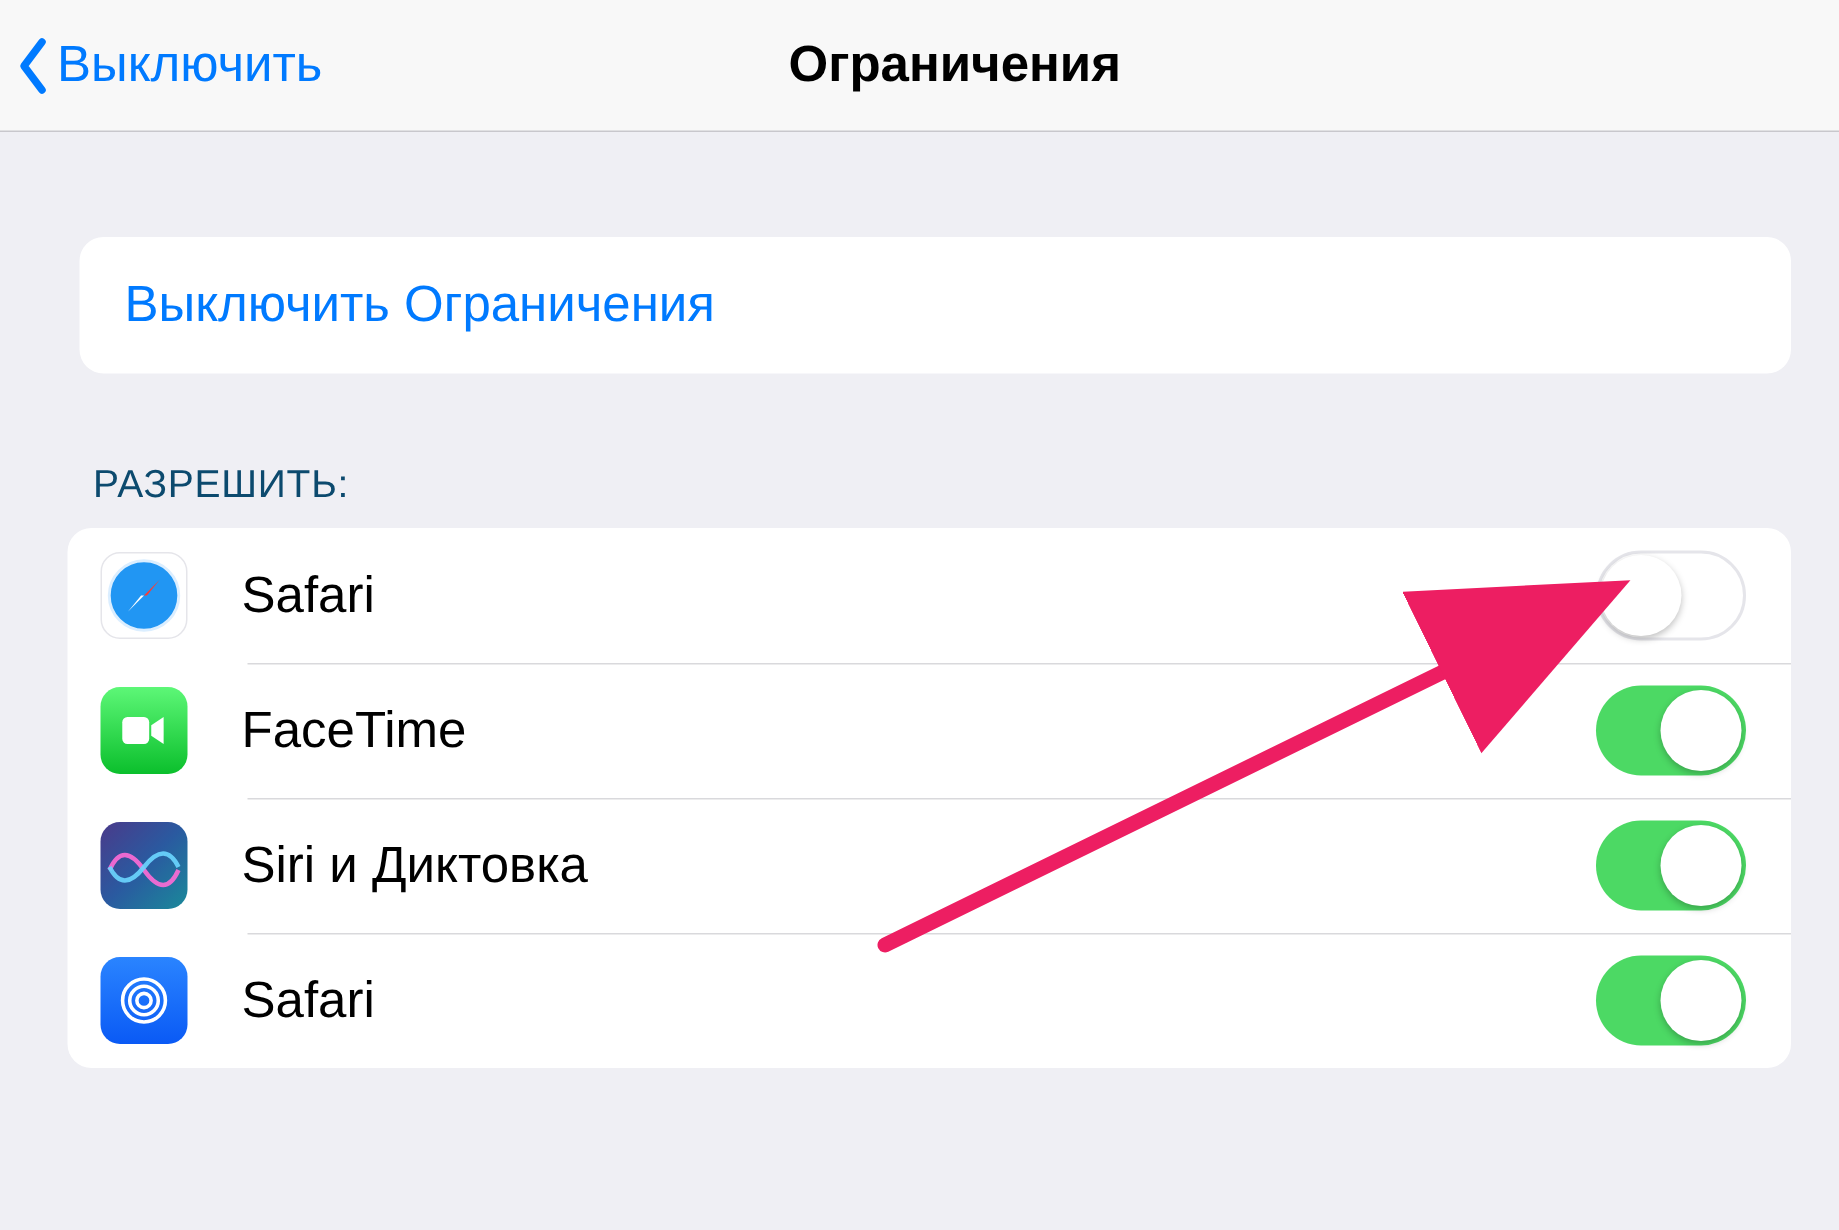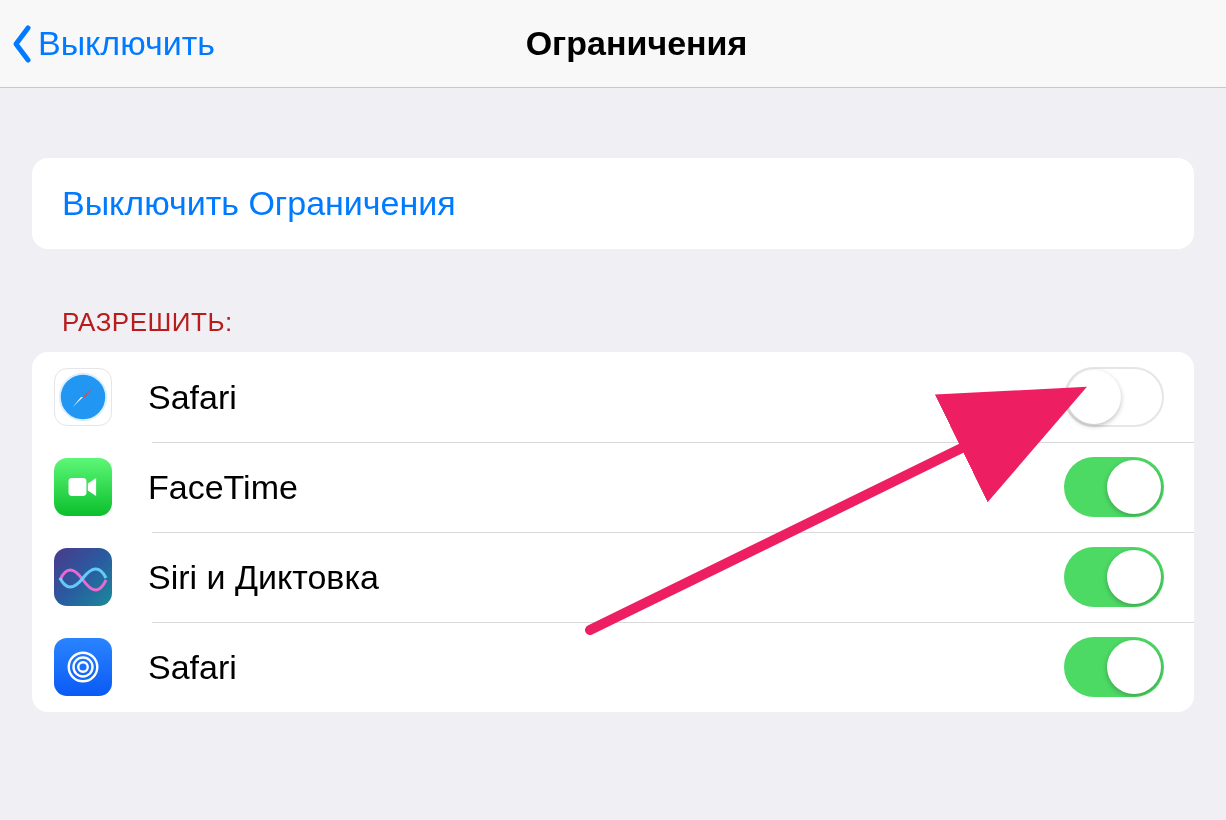--- a/index.html
+++ b/index.html
@@ -44,36 +44,36 @@
 
     .content {
       padding: 0 32px;
     }
 
     .card {
       background: #fff;
       border-radius: 16px;
       margin-top: 70px;
     }
-    .card.first { margin-top: 70px; }
+    .card.first { margin-top: 70px; margin-left: 21px; }
 
     .single-row {
       font-size: 34px;
       color: #007aff;
       padding: 26px 30px;
     }
 
     .section-header {
       font-size: 26px;
-      color: #b91c1c;
+      color: #0c4a6e;
       margin: 58px 0 14px 30px;
       letter-spacing: 0.5px;
     }
 
-    .list { background: #fff; border-radius: 16px; }
+    .list { background: #fff; border-radius: 16px; margin-left: 13px; }
     .row {
       display: flex;
       align-items: center;
       height: 90px;
       padding: 0 30px 0 22px;
       position: relative;
     }
     .row + .row::before {
       content: '';
       position: absolute;

